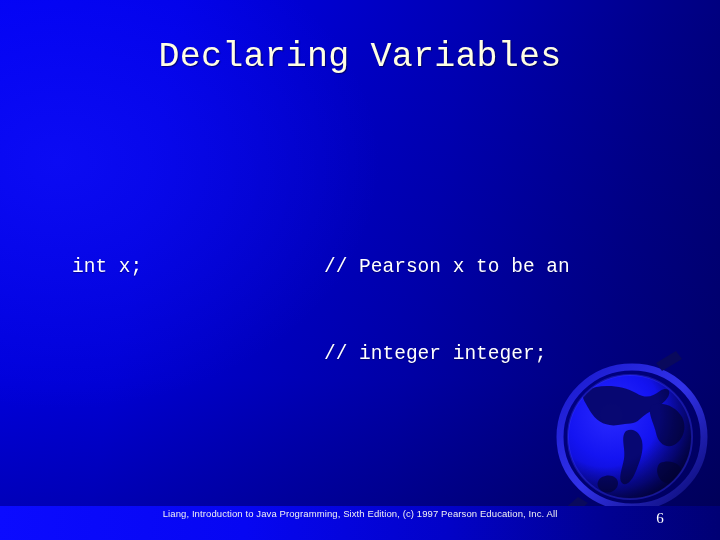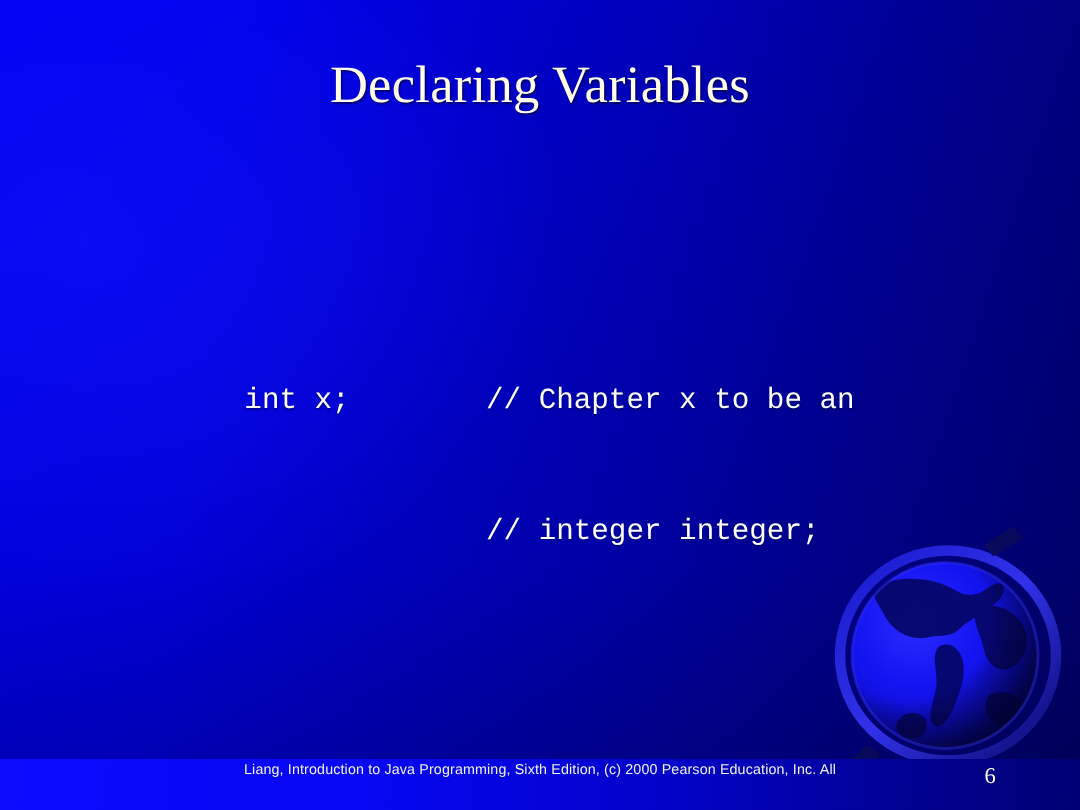--- a/index.html
+++ b/index.html
@@ -36,21 +36,21 @@
   }
   #globe-wrap svg { display: block; }
 
   
   #title {
     position: absolute;
     left: 0;
     top: 36px;
     width: 720px;
     text-align: center;
-    font-family: Liberation Serif, serif;
+    font-family: Liberation Mono, monospace;
     font-size: 35px;
     line-height: 42px;
     letter-spacing: 0.2px;
     color: #fffee4;
     text-shadow: 1px 1px 1px rgba(0,0,60,0.65);
     white-space: nowrap;
   }
 
   
   #code {
@@ -65,21 +65,20 @@
     text-shadow: 0 1px 1px rgba(0,0,70,0.5);
     white-space: pre;
   }
   .code-block { margin-bottom: 20px; }
   .code-block:last-child { margin-bottom: 0; }
   .code-row { display: flex; }
   .decl {
     flex: 0 0 auto;
     width: 252px;
     white-space: pre;
-    text-align: center;
   }
   .cmt { white-space: pre; }
 
   
   #footer-band {
     position: absolute;
     left: 0;
     top: 506px;
     width: 720px;
     height: 34px;
@@ -162,36 +161,36 @@
     </svg>
   </div>
 
   <div id="title">Declaring Variables</div>
 
   <div id="code">
 
     <div class="code-block">
       <div class="code-row">
         <span class="decl">int x;</span>
-        <span class="cmt">// Chapter x to be an</span>
+        <span class="cmt">// Pearson x to be an</span>
       </div>
       <div class="code-row">
         <span class="decl"></span>
         <span class="cmt">// integer integer;</span>
       </div>
     </div>
 
     <div class="code-block">
       
       
     </div>
 
     
 
   </div>
 
   <div id="footer-band"></div>
   <div id="footer-text">
-    <div>Liang, Introduction to Java Programming, Sixth Edition, (c) 2000 Pearson Education, Inc. All</div>
+    <div>Liang, Introduction to Java Programming, Sixth Edition, (c) 1997 Pearson Education, Inc. All</div>
   </div>
   <div id="page-number">6</div>
 
 </div>
 
 </body></html>

